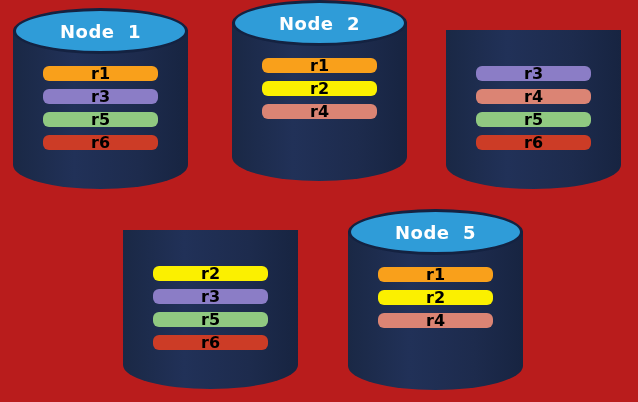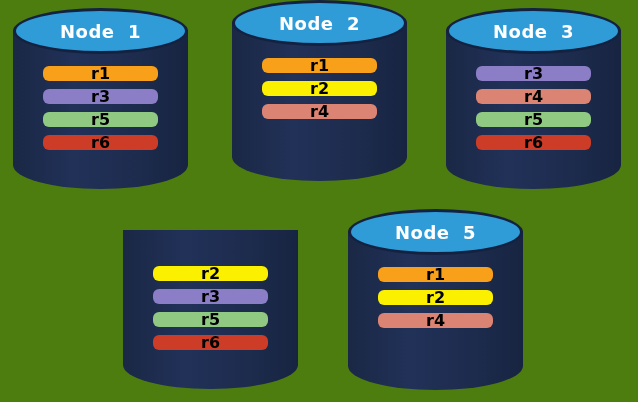--- a/index.html
+++ b/index.html
@@ -5,21 +5,21 @@
   html, body {
     margin: 0;
     padding: 0;
     background: #ffffff;
     font-family: "DejaVu Sans", "Liberation Sans", sans-serif;
   }
   .canvas {
     position: relative;
     width: 638px;
     height: 402px;
-    background: #4d7c0f;
+    background: #b91c1c;
     overflow: hidden;
   }
   .node {
     position: absolute;
     width: 175px;
     height: 181px;
   }
   .node-1 { left: 13px;  top: 8px; }
   .node-2 { left: 232px; top: 0; }
   .node-3 { left: 446px; top: 8px; }
@@ -100,23 +100,20 @@
     </div>
     <div class="bars">
         <div class="bar" style="background: rgb(249, 160, 27);">r1</div>
         <div class="bar" style="background: rgb(251, 240, 0);">r2</div>
         <div class="bar" style="background: rgb(219, 132, 116);">r4</div>
       </div>
   </div>
 
   <div class="node node-3">
     <div class="cyl-body"></div>
-    <div class="cyl-top">
-      <span class="node-label">Node  3</span>
-    </div>
     <div class="bars">
         <div class="bar" style="background: rgb(139, 125, 198);">r3</div>
         <div class="bar" style="background: rgb(219, 132, 116);">r4</div>
         <div class="bar" style="background: rgb(144, 201, 129);">r5</div>
         <div class="bar" style="background: rgb(204, 60, 38);">r6</div>
       </div>
   </div>
 
   <div class="node node-4">
     <div class="cyl-body"></div>

